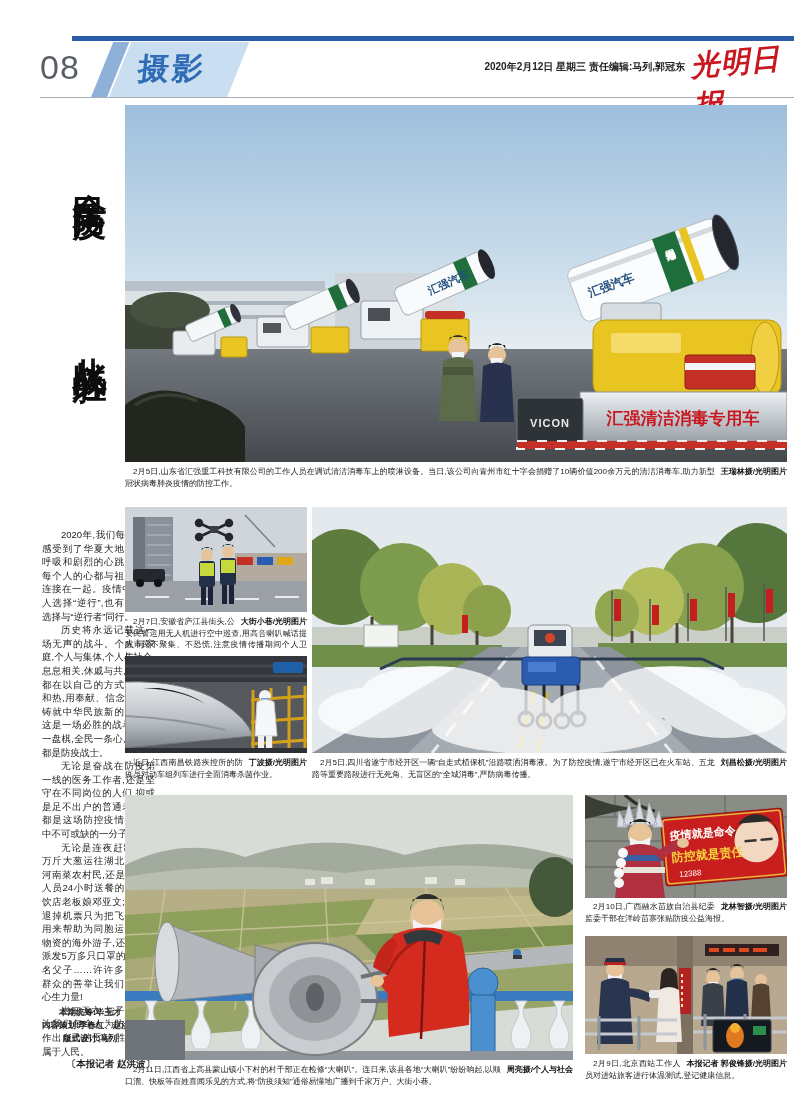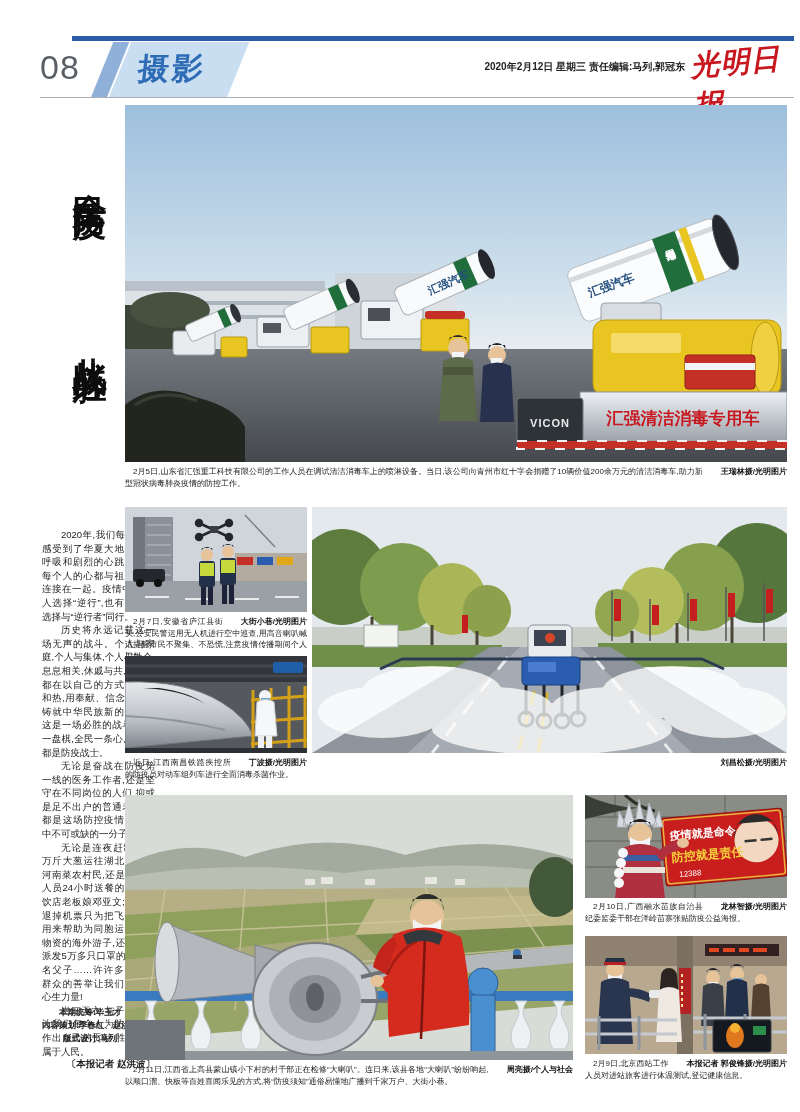--- a/index.html
+++ b/index.html
@@ -20,21 +20,21 @@
   .headline{position:absolute;writing-mode:vertical-rl;text-orientation:upright;font-family:"Liberation Serif",serif;font-weight:900;font-size:34px;line-height:46px;color:#0d0d0d;letter-spacing:4px;}
   #hl1{left:66px;top:166px;}
   #hl2{left:66px;top:330px;}
   .article{position:absolute;left:42px;top:528px;width:113px;}
   .article p{margin:0;text-indent:2em;font-size:9.5px;line-height:13.6px;text-align:justify;color:#1c1c1c;}
   .byline{margin-top:0;text-align:right;font-size:9.5px;font-weight:bold;color:#1c1c1c;}
   .footer-credits{position:absolute;left:42px;top:1006px;font-size:8.5px;font-weight:bold;line-height:13px;color:#222;text-align:center;}
   
   .photo{position:absolute;display:block;}
   .caption{position:absolute;font-size:8px;line-height:11.5px;color:#222;text-align:justify;text-indent:1em;}
-  .cap-credit{float:right;font-weight:bold;text-indent:0;padding-left:18px;color:#111;}
+  .cap-credit{float:right;font-weight:bold;text-indent:0;padding-left:6px;color:#111;}
   svg text{font-family:"Liberation Sans",sans-serif;}
   .vtext{writing-mode:vertical-rl;text-orientation:upright;}
 </style>
 </head>
 <body>
 
 <div class="top-bar"></div>
 <div class="page-num">08</div>
 <div class="para-dark"></div>
 <div class="para-light"></div>
@@ -303,20 +303,21 @@
       <ellipse cx="70" cy="205" rx="64" ry="26"></ellipse>
     <ellipse cx="360" cy="185" rx="70" ry="26"></ellipse>
       <ellipse cx="412" cy="205" rx="62" ry="26"></ellipse>
     <ellipse cx="240" cy="222" rx="120" ry="26"></ellipse>
       <ellipse cx="180" cy="200" rx="60" ry="20"></ellipse>
       <ellipse cx="300" cy="200" rx="60" ry="20"></ellipse>
   </g>
 </svg>
 <div class="caption" style="left:312px;top:757px;width:475px">
   <span class="cap-credit">刘昌松摄/光明图片</span>
+  <span>2月5日,四川省遂宁市经开区一辆“自走式植保机”沿路喷洒消毒液。为了防控疫情,遂宁市经开区已在火车站、五龙路等重要路段进行无死角、无盲区的“全城消毒”,严防病毒传播。</span>
 </div>
 
 <svg class="photo" style="left:125px;top:795px" width="448" height="265" viewBox="0 0 448 265">
   <rect width="448" height="265" fill="#d8dcd6"></rect>
   <path d="M0 70 Q60 40 120 62 Q200 34 280 60 Q360 36 448 64 L448 95 L0 95 Z" fill="#a2ab9d"></path>
   <path d="M0 82 Q100 64 220 78 Q340 62 448 80 L448 100 L0 100 Z" fill="#b9c0b2"></path>
 
   <g fill="#e8e6e0">
       <rect x="180" y="84" width="10" height="6"></rect>
       <rect x="196" y="82" width="12" height="7"></rect>

